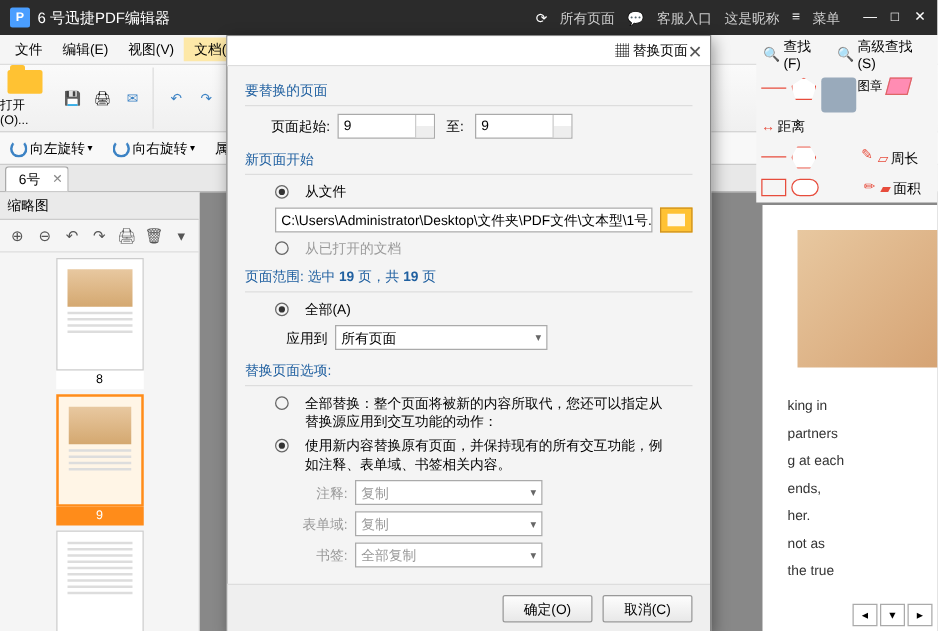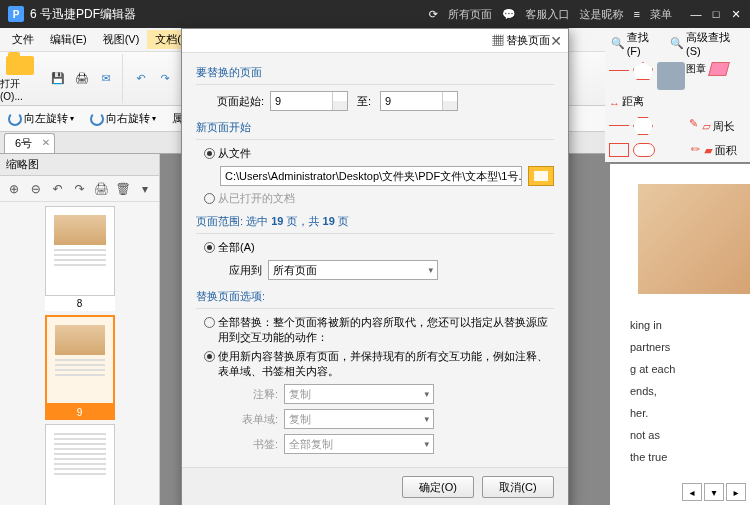--- a/index.html
+++ b/index.html
@@ -64,21 +64,21 @@
 .overlay{position:absolute;inset:0;display:flex;justify-content:center;align-items:flex-start;padding-top:28px;pointer-events:none}
 .dialog{width:388px;background:#f4f4f4;border:1px solid #888;box-shadow:2px 3px 12px rgba(0,0,0,0.4);pointer-events:auto}
 .dlg-title{height:24px;background:#fff;border-bottom:1px solid #ddd;display:flex;align-items:center;padding:0 6px;font-size:11px;justify-content:flex-end}
 .dlg-close{cursor:pointer;font-size:14px;color:#555}
 .dlg-body{padding:8px 14px}
 .section-title{color:#2060a0;font-size:11px;padding:4px 0;border-bottom:1px solid #ddd;margin-bottom:6px}
 .form-row{display:flex;align-items:center;gap:6px;margin:5px 0;padding-left:8px}
 .form-label{width:60px;text-align:right;font-size:11px}
 .spinner{width:78px;height:20px;border:1px solid #aaa;background:#fff;display:flex;align-items:center;padding:0 4px;font-size:11px;position:relative}
 .spinner::after{content:"";position:absolute;right:0;top:0;width:14px;height:100%;border-left:1px solid #ccc;background:linear-gradient(#fff 50%,#eee 50%)}
-.radio-row{display:flex;align-items:center;gap:3px;margin:4px 0;padding-left:8px;font-size:11px}
+.radio-row{display:flex;align-items:center;gap:13px;margin:4px 16px;padding-left:8px;font-size:11px}
 .radio{width:11px;height:11px;border:1px solid #666;border-radius:50%;display:flex;align-items:center;justify-content:center}
 .radio.checked::after{content:"";width:5px;height:5px;background:#333;border-radius:50%}
 .text-input{flex:1;height:20px;border:1px solid #aaa;background:#fff;padding:0 4px;font-size:11px;display:flex;align-items:center;overflow:hidden;white-space:nowrap}
 .browse-btn{width:26px;height:20px;background:#ffc233;border:1px solid #cc9020;cursor:pointer;display:flex;align-items:center;justify-content:center}
 .folder-sm{width:14px;height:10px;background:#fff;opacity:0.9}
 .page-input{width:170px;height:20px;border:1px solid #aaa;background:#fff;padding:0 4px;font-size:11px;display:flex;align-items:center;position:relative}
 .info-icon{position:absolute;right:4px;width:12px;height:12px;background:#4a9eff;color:#fff;border-radius:50%;font-size:9px;display:flex;align-items:center;justify-content:center;font-style:italic}
 .select{height:20px;border:1px solid #aaa;background:#fff;padding:0 4px;font-size:11px;display:flex;align-items:center;position:relative}
 .select::after{content:"▾";position:absolute;right:4px;color:#666;font-size:9px}
 .disabled{color:#999}

